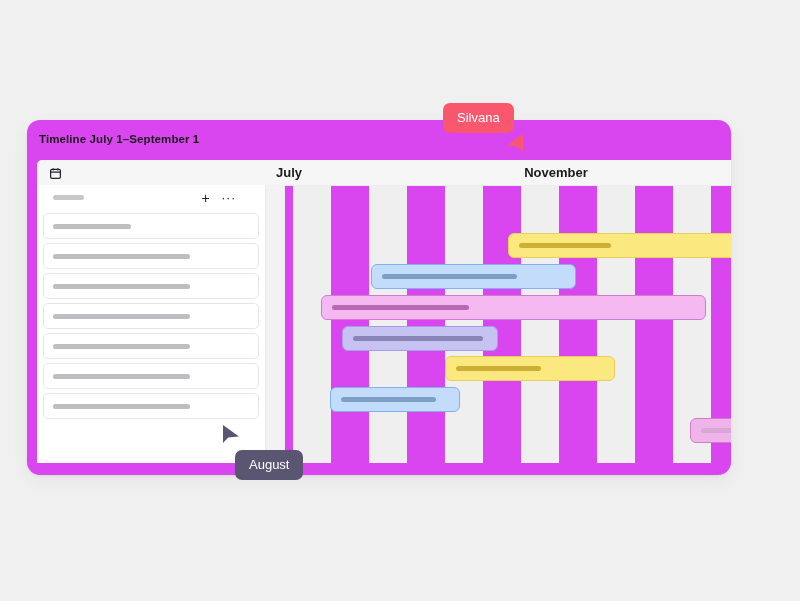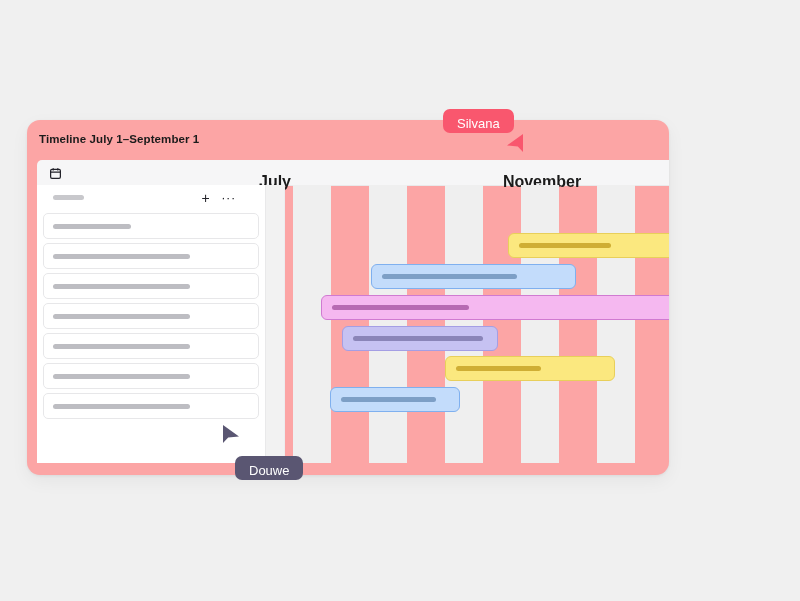--- a/index.html
+++ b/index.html
@@ -13,23 +13,23 @@
     font-family: "Liberation Sans", sans-serif;
     overflow: hidden;
     position: relative;
   }
 
   
   .card {
     position: absolute;
     left: 27px;
     top: 120px;
-    width: 642px;
+    width: 704px;
     height: 355px;
-    background: #fca5a5;
+    background: #d946ef;
     border-radius: 13px;
     box-shadow: 0 1px 3px rgba(0,0,0,0.06), 0 6px 18px rgba(0,0,0,0.05);
     overflow: hidden;
   }
 
   .card-title {
     position: absolute;
     left: 12px;
     top: 13px;
     font-size: 11.5px;
@@ -53,26 +53,27 @@
   .cal-icon {
     position: absolute;
     left: 12px;
     top: 6px;
     width: 13px;
     height: 13px;
     color: #22222a;
   }
   .month-label {
     position: absolute;
-    top: 13px;
-    font-size: 16px;
+    top: 5px;
+    font-size: 13px;
     font-weight: bold;
     color: #1b1b1b;
     white-space: nowrap;
     transform: translateX(-50%);
+    margin-left: 14px;
   }
   #month-july  { left: 238px; }
   #month-august{ left: 505px; }
 
   
   .body-region {
     position: absolute;
     left: 10px;
     top: 65px;
     width: 726px;
@@ -190,24 +191,23 @@
     border-radius: 3px;
   }
 
   
   .cursor-badge {
     position: absolute;
     border-radius: 7px;
     color: #ffffff;
     font-size: 13px;
     line-height: 1;
-    padding: 8px 14px 3px 14px;
+    padding: 8px 14px 9px 14px;
     white-space: nowrap;
     z-index: 20;
-    margin-top: 6px;
   }
   .cursor-arrow {
     position: absolute;
     z-index: 19;
   }
 </style>
 </head>
 <body>
 
 <div class="card">
@@ -296,17 +296,17 @@
       </div>
 
   </div>
 </div>
 
 <div id="cursor-layer">
     <div class="cursor-badge" style="left: 443px; top: 103px; background: rgb(249, 87, 110);">Silvana</div>
     <div class="cursor-arrow" style="left: 505px; top: 133px;"><svg width="20" height="22" viewBox="0 0 20 22" style="transform:scale(-1,1)">
         <path d="M2 1 L2 19 L7.2 13.6 L18 12.4 Z" fill="#f9576e"></path>
       </svg></div>
-    <div class="cursor-badge" style="left: 235px; top: 450px; background: rgb(90, 86, 114);">Douwe</div>
+    <div class="cursor-badge" style="left: 235px; top: 450px; background: rgb(90, 86, 114);">August</div>
     <div class="cursor-arrow" style="left: 221px; top: 424px;"><svg width="20" height="22" viewBox="0 0 20 22" style="transform:none">
         <path d="M2 1 L2 19 L7.2 13.6 L18 12.4 Z" fill="#5a5672"></path>
       </svg></div>
   </div>
 
 </body></html>

